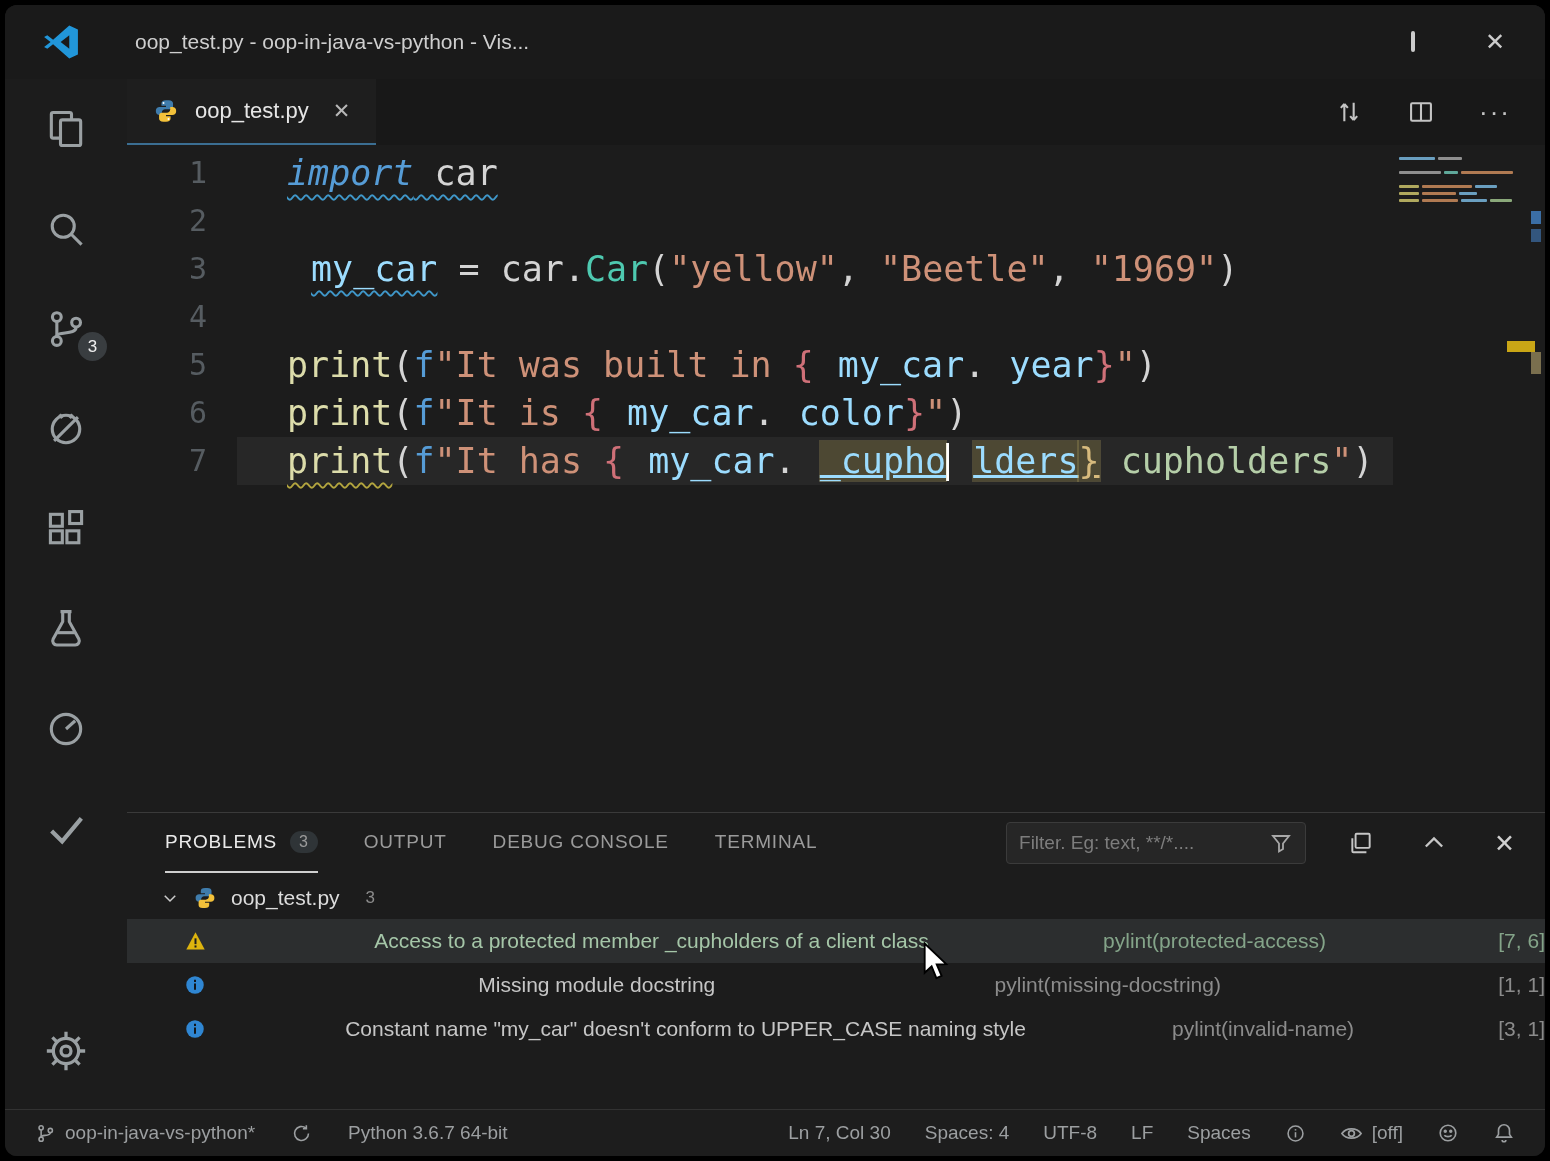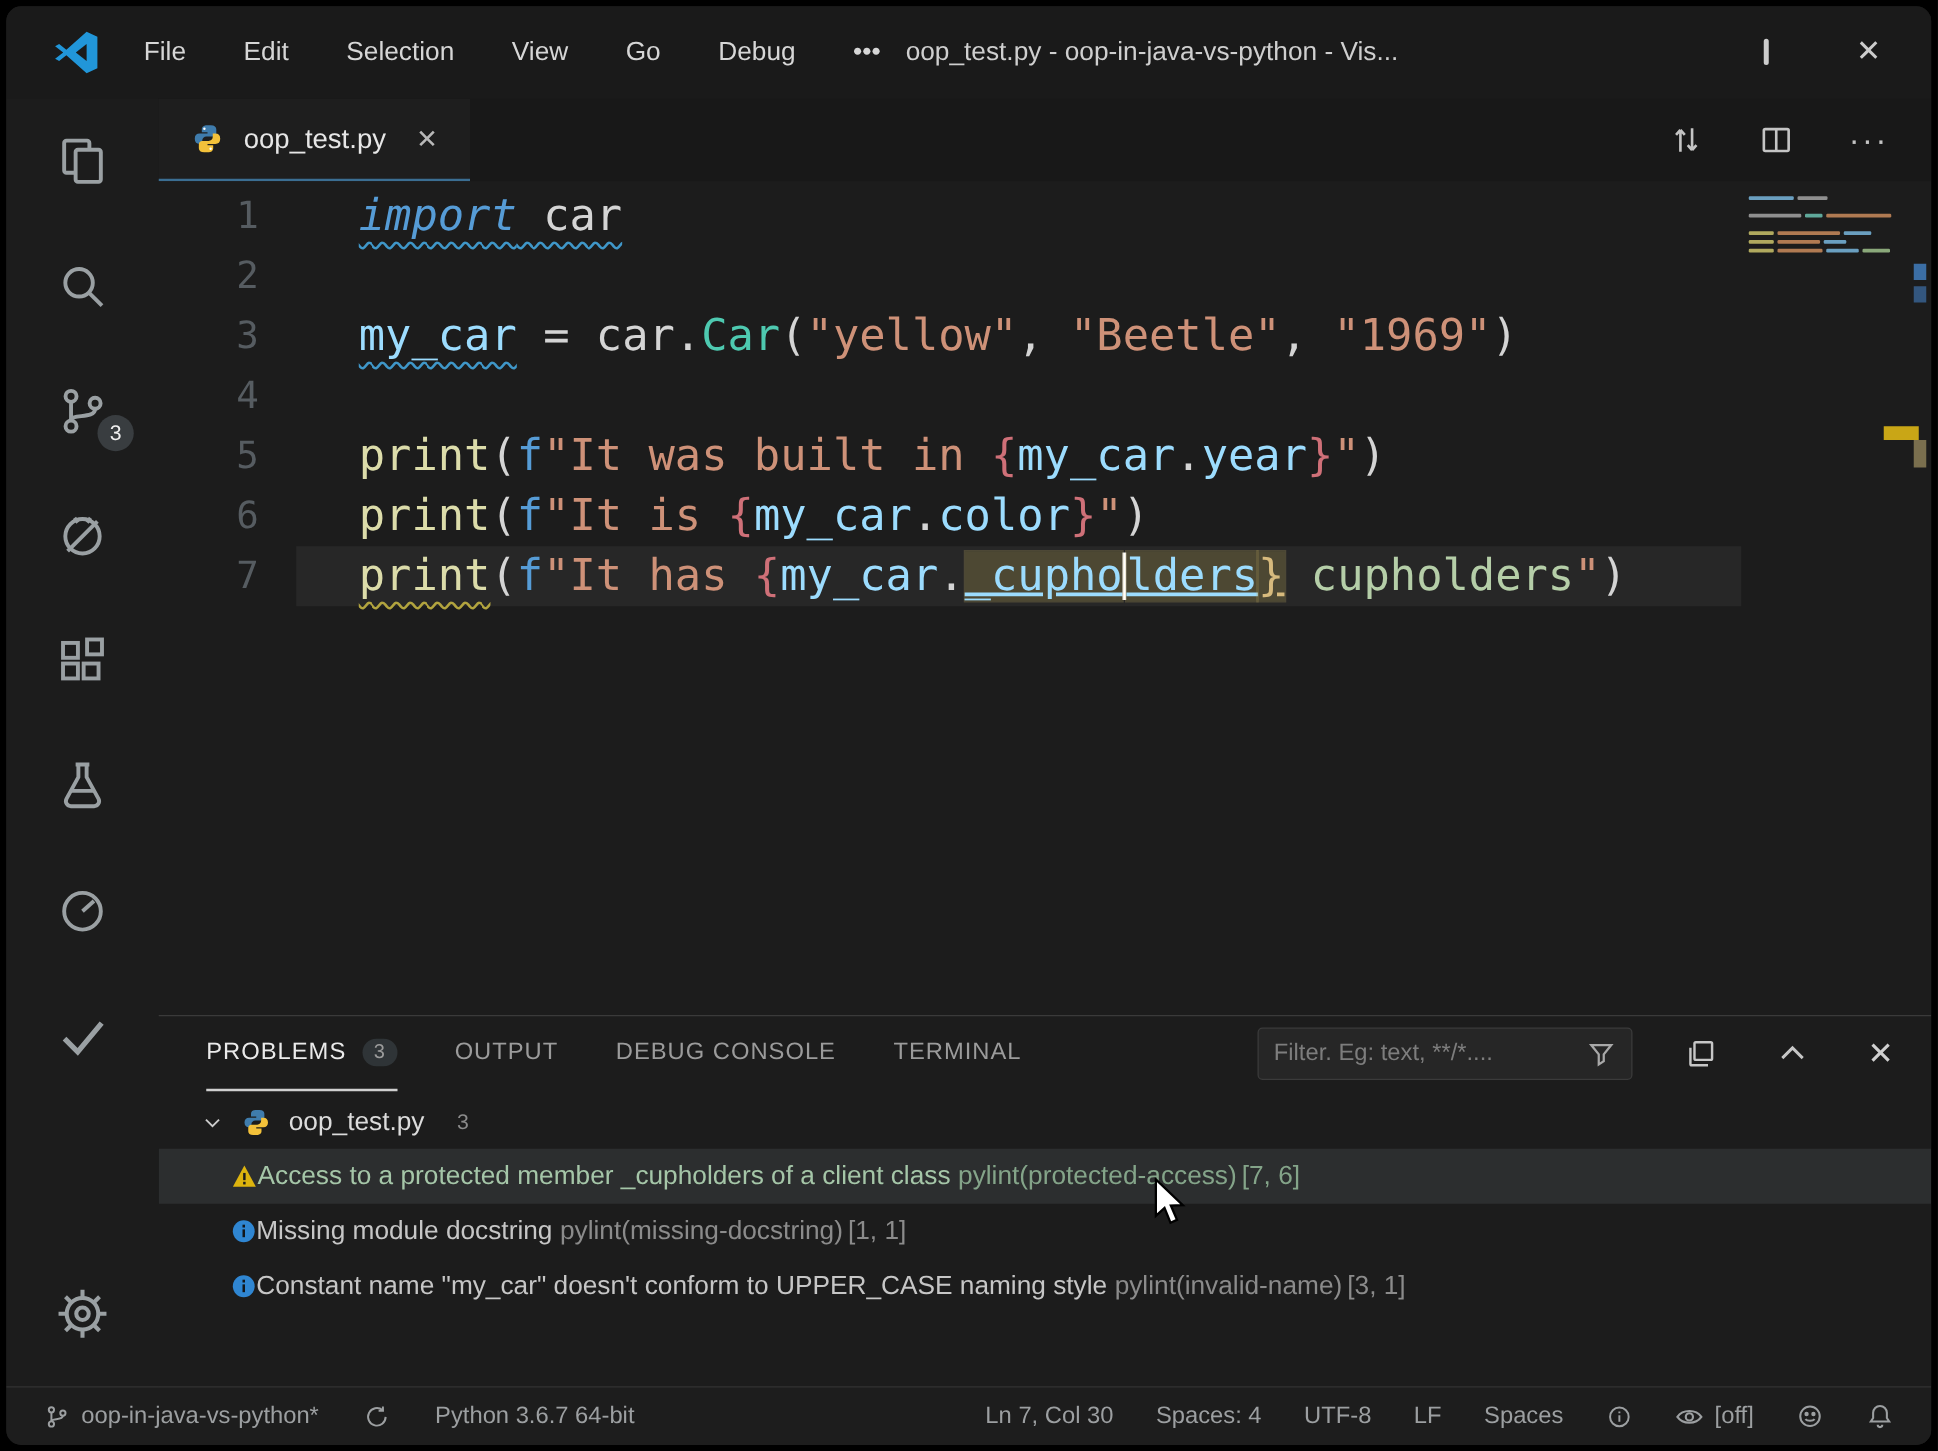--- a/index.html
+++ b/index.html
@@ -50,21 +50,21 @@
             font-family:"DejaVu Sans Mono", monospace; font-size:35px; padding-top:4px; }
   .code-line { display:flex; height:48px; line-height:48px; }
   .line-num { width:110px; flex:none; text-align:right; padding-right:30px;
               color:#565c61; font-size:30px; }
   .line-content { flex:1; padding-left:50px; white-space:pre; color:#d4d4d4;
                   margin-right:152px; }
   .code-line.current .line-content { background:#272727; }
   .tok.imp { color:#569cd6; font-style:italic; }
   .tok.fkw { color:#569cd6; }
   .tok.plain { color:#d4d4d4; }
-  .tok.var { color:#9cdcfe; }
+  .tok.var { color:#9cdcfe;margin-left:24px; }
   .tok.cls { color:#4ec9b0; }
   .tok.fn  { color:#dcdcaa; }
   .tok.str { color:#ce9178; }
   .tok.str2 { color:#b5cea8; }
   .tok.brace { color:#cf7078; }
   .tok.brace2 { color:#d7ba7d; }
   .tok.hl { background:rgba(140,125,70,.38); outline:1px solid rgba(190,170,100,.25);text-decoration:underline; }
   .sq-info { text-decoration:underline wavy #3f97c9; text-decoration-thickness:2px; text-underline-offset:9px;text-align:center; }
   .sq-warn { text-decoration:underline wavy #b2a43e; text-decoration-thickness:2px; text-underline-offset:9px; }
   .caret { display:inline-block; width:3px; height:38px; background:#ffffff; vertical-align:-8px; }
@@ -94,21 +94,21 @@
   .panel-filter svg, .panel-actions svg { stroke:currentColor; fill:none; stroke-width:1.8; }
   .panel-filter svg { color:#a8a8a8; flex:none; }
   .panel-actions { display:flex; align-items:center; gap:46px; margin-left:42px; color:#c6c6c6; }
 
   .problems-body { flex:1; overflow:hidden; padding-top:4px; }
   .file-row { height:42px; display:flex; align-items:center; gap:14px;
               padding-left:34px; color:#dcdcdc; font-size:21px; }
   .file-row svg.twistie { stroke:#cccccc; fill:none; stroke-width:2; }
   .file-count { color:#8b8b8b; font-size:17px; margin-left:12px; }
   .problem-row { height:44px; display:flex; align-items:center; 
-                 padding-left:58px; font-size:21px; color:#c6c6c6; }
+                 padding-left:58px; font-size:21px; color:#c6c6c6;justify-content:space-between; }
   .problem-row.selected { background:#2c2e2f; color:#a5c6a8; }
   .prob-icon { flex:none; display:flex; align-items:center; }
   .prob-source { color:#8b8b8b; margin-left:6px; }
   .prob-pos { color:#8b8b8b; margin-left:4px; }
   .problem-row.selected .prob-source, .problem-row.selected .prob-pos { color:#84a489; }
 
   
   .statusbar { height:47px; flex:none; display:flex; align-items:center;
                background:#1d1d1d; border-top:1px solid #323232;
                padding:0 30px; color:#9c9fa1; font-size:19px; }
@@ -123,29 +123,20 @@
 </head>
 <body>
 
 <div class="window">
 
   <div class="titlebar">
     <svg class="vscode-logo" viewBox="0 0 100 100">
       <path d="M73 4 L28 44 L12 31 L3 36 L21 50 L3 64 L12 69 L28 56 L73 96 L97 85 V15 Z" fill="#2196d9"></path>
       <path d="M73 31 V69 L49 50 Z" fill="#1a1a1a"></path>
     </svg>
-    <div class="menus">
-        <span class="menu-item">File</span>
-        <span class="menu-item">Edit</span>
-        <span class="menu-item">Selection</span>
-        <span class="menu-item">View</span>
-        <span class="menu-item">Go</span>
-        <span class="menu-item">Debug</span>
-        <span class="menu-item">•••</span>
-      </div>
     <div class="window-title">oop_test.py - oop-in-java-vs-python - Vis...</div>
     <div class="win-controls">
       <span><span class="ctrl-min"></span></span>
       <span><span class="ctrl-max"></span></span>
       <span class="ctrl-close"><span>✕</span></span>
     </div>
   </div>
 
   <div class="main">
 

